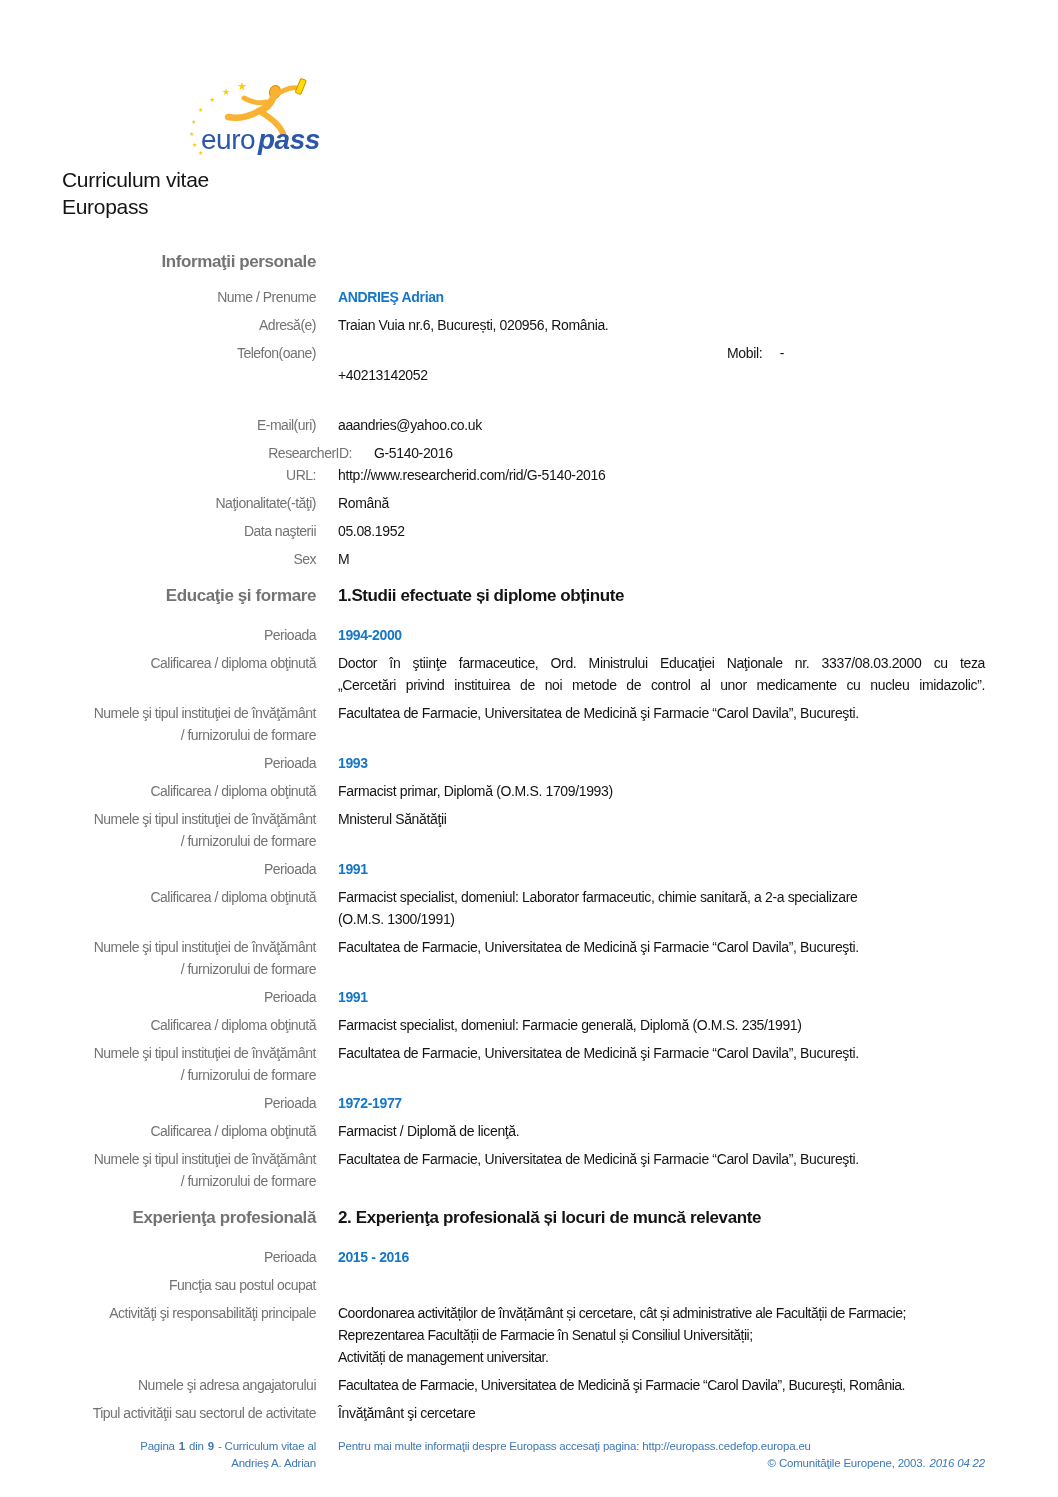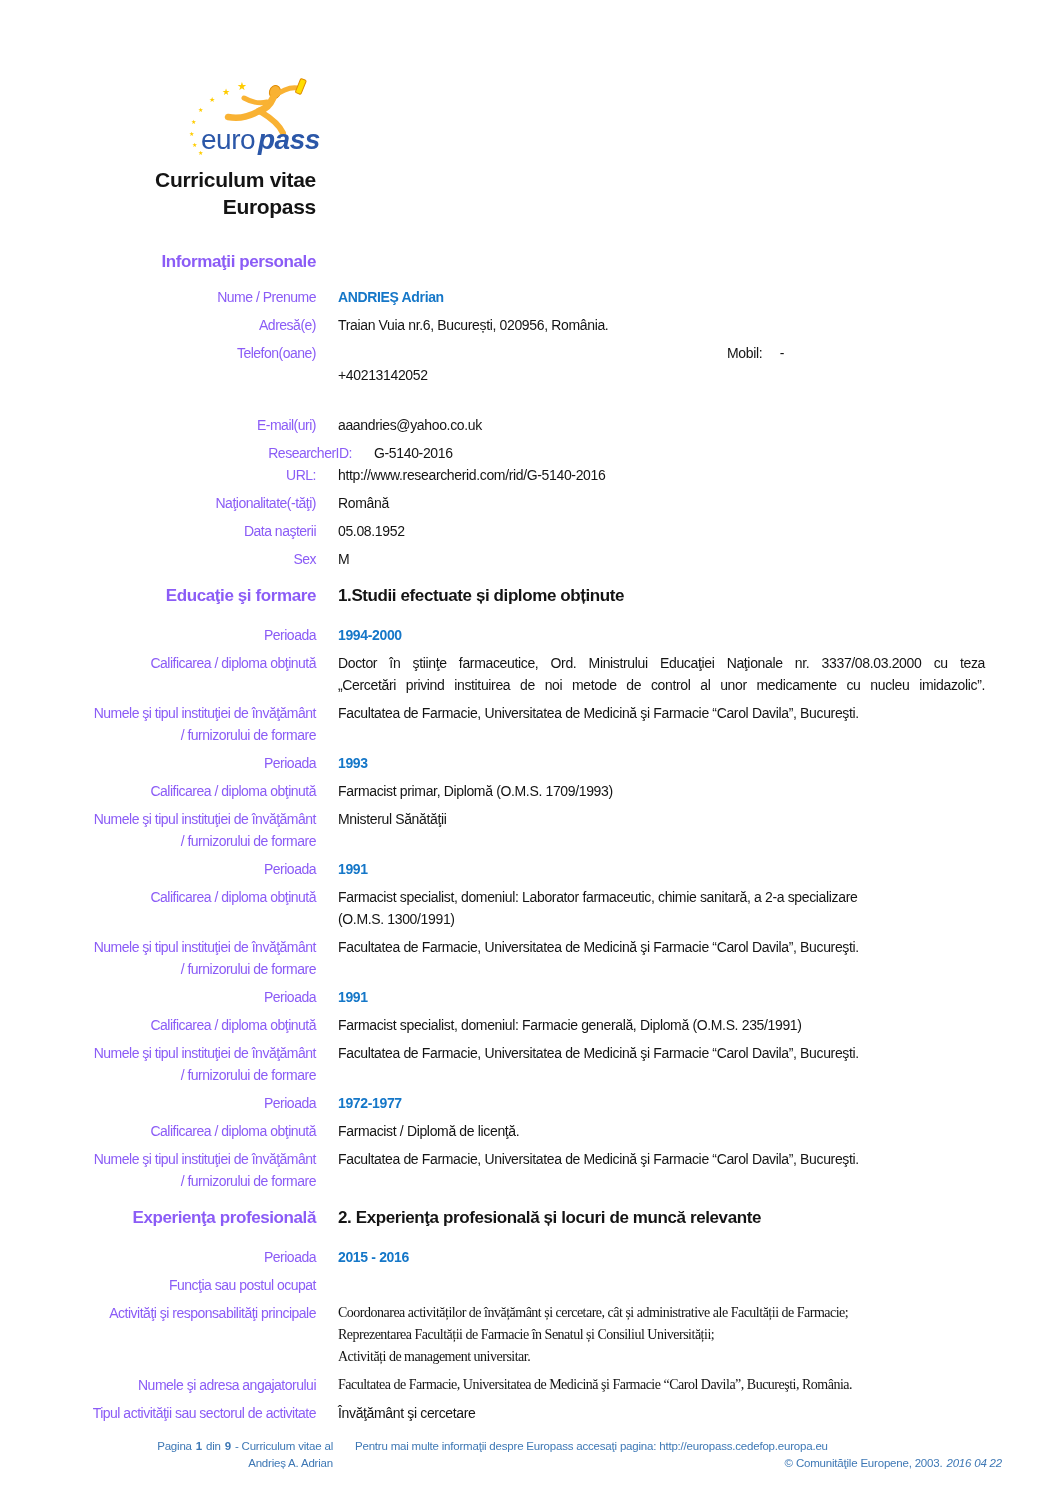--- a/index.html
+++ b/index.html
@@ -2,42 +2,42 @@
 <html><head>
 <meta charset="utf-8">
 <style>
   html,body{margin:0;padding:0;background:#ffffff;}
   .page{
     position:relative;width:1058px;height:1497px;background:#fff;overflow:hidden;
     font-family:"Liberation Sans",sans-serif;color:#141414;
   }
   .masthead{padding-left:62px;}
   .logo{display:block;margin-top:78px;margin-left:121px;width:150px;height:78px;}
-  .title{width:254px;text-align:right;font-size:21px;font-weight:bold;line-height:27px;margin-top:10px;letter-spacing:-0.3px;}
+  .title{width:254px;text-align:left;font-size:21px;font-weight:normal;line-height:27px;margin-top:10px;letter-spacing:-0.3px;}
   .rows{margin-top:0;}
   .row{display:grid;grid-template-columns:254px 647px;column-gap:22px;padding-left:62px;margin-bottom:6px;}
   .row.mb0{margin-bottom:0;margin-left:36px;}
   .label{
     text-align:right;font-size:14px;letter-spacing:-0.5px;line-height:22px;
-    white-space:pre;color:#8b5cf6;
+    white-space:pre;color:#737373;
   }
   .value{
     font-size:14px;letter-spacing:-0.35px;line-height:22px;white-space:pre-line;position:relative;
   }
   .sec{margin-top:14px;margin-bottom:16px;}
   .sec.first{margin-top:30px;margin-bottom:12px;}
   .sec .label,.sec .value{font-size:17px;font-weight:bold;letter-spacing:-0.4px;line-height:24px;}
   .blue{color:#1577C8;font-weight:bold;}
   .justify{text-align:justify;text-align-last:justify;}
-  .tight{letter-spacing:-0.5px;font-family:Liberation Serif, serif;}
+  .tight{letter-spacing:-0.5px;}
   .mobil{position:absolute;left:389px;top:0;white-space:nowrap;}
   .mobil .dash{margin-left:14px;}
   .footer{
     display:grid;grid-template-columns:254px 647px;column-gap:22px;padding-left:62px;
-    margin-top:14px;color:#3E78B5;font-size:11.5px;line-height:17px;letter-spacing:-0.2px;margin-left:17px;
+    margin-top:14px;color:#3E78B5;font-size:11.5px;line-height:17px;letter-spacing:-0.2px;
   }
   .footer .left{text-align:right;}
   .fline{display:flex;gap:4px;justify-content:flex-end;white-space:nowrap;}
   .fline.l{justify-content:flex-end;}
   .fb{font-weight:bold;}
   .fdate{font-style:italic;}
   .wordmark{font-family:"Liberation Sans",sans-serif;}
 </style>
 </head>
 <body>

